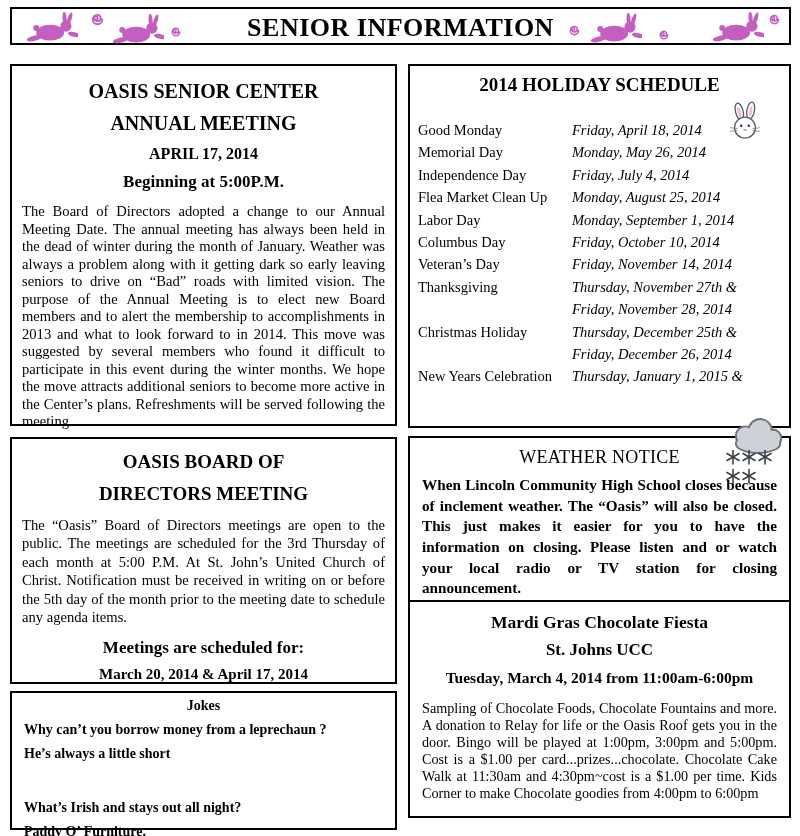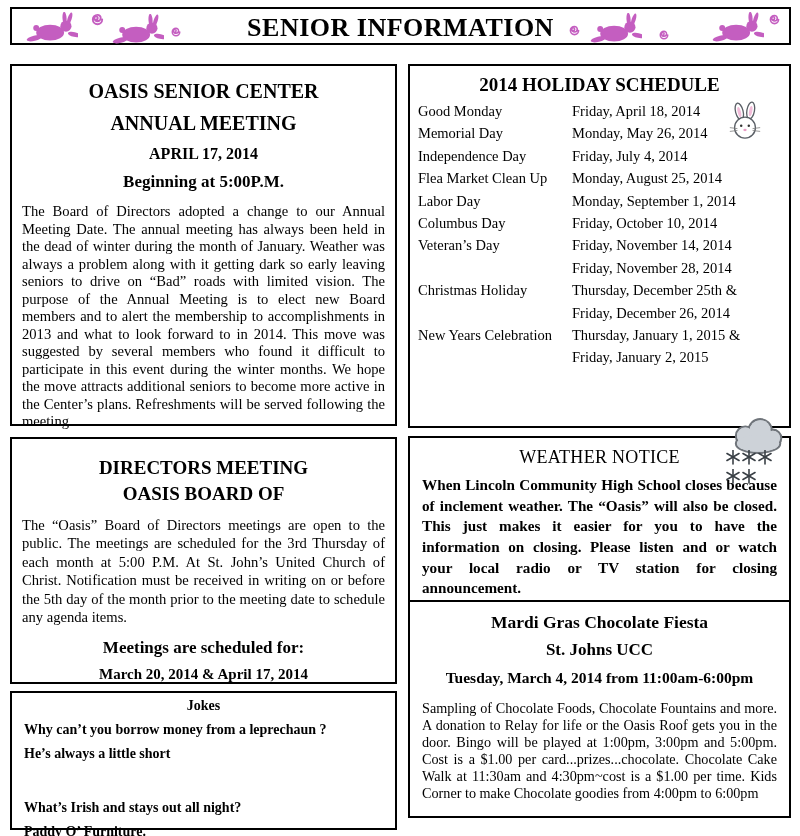--- a/index.html
+++ b/index.html
@@ -16,24 +16,24 @@
   
   #box-annual{left:10px;top:64px;width:387px;height:362px;padding:12px 10px 0;}
   .ctr{text-align:center;font-weight:bold;}
   .t-big{font-size:20px;line-height:26px;}
   .t-mid{font-size:16px;margin-top:9px;}
   .t-time{font-size:17px;margin-top:9px;}
   .body-text{font-size:14.6px;line-height:1.2;text-align:justify;margin:11px 0 0 0;}
 
   
   #box-holiday{left:408px;top:64px;width:383px;height:364px;padding:8px 8px 6px 8px;}
-  #box-holiday .h-title{font-size:19px;margin-bottom:4px;}
+  #box-holiday .h-title{font-size:19px;margin-bottom:23px;}
   .hrow{display:flex;line-height:22.4px;font-size:14.5px;}
   .hname{width:154px;flex:none;}
-  .hdate{flex:1;}
+  .hdate{flex:1;font-style:italic;}
   .bunny{position:absolute;top:34px;right:26px;}
 
   
   #box-board{left:10px;top:437px;width:387px;height:247px;padding:10px 10px 6px;}
   #box-board .t-big{font-size:19px;}
   #box-board .body-text{line-height:1.26;margin-top:9px;}
   .sched-label{font-size:17px;margin-top:12px;}
   .sched-dates{font-size:15px;margin-top:8px;}
 
   
@@ -185,44 +185,44 @@
       </div>
     <div class="hrow">
         <span class="hname">Columbus Day</span>
         <span class="hdate">Friday, October 10, 2014</span>
       </div>
     <div class="hrow">
         <span class="hname">Veteran’s Day</span>
         <span class="hdate">Friday, November 14, 2014</span>
       </div>
     <div class="hrow">
+        <span class="hname">Thanksgiving</span>
+        <span class="hdate">Thursday, November 27th &amp;</span>
+      </div>
+    <div class="hrow">
         <span class="hname"></span>
         <span class="hdate">Friday, November 28, 2014</span>
       </div>
     <div class="hrow">
         <span class="hname">Christmas Holiday</span>
         <span class="hdate">Thursday, December 25th &amp;</span>
       </div>
     <div class="hrow">
         <span class="hname"></span>
         <span class="hdate">Friday, December 26, 2014</span>
       </div>
     <div class="hrow">
         <span class="hname">New Years Celebration</span>
         <span class="hdate">Thursday, January 1, 2015 &amp;</span>
       </div>
-    <div class="hrow">
-        <span class="hname"></span>
-        <span class="hdate">Friday, January 2, 2015</span>
-      </div>
   </div>
 
   <div class="box" id="box-board">
+    <div class="ctr t-big">OASIS BOARD OF</div>
     <div class="ctr t-big" style="margin-top:6px">DIRECTORS MEETING</div>
-    <div class="ctr t-big">OASIS BOARD OF</div>
     <p class="body-text">The “Oasis” Board of Directors meetings are open to the public.  The meetings are scheduled for the 3rd Thursday of each month at 5:00 P.M.  At St. John’s United Church of Christ.  Notification must be received in writing on or before the 5th day of the month prior to the meeting date to schedule any agenda items.</p>
     <div class="ctr sched-label">Meetings are scheduled for:</div>
     <div class="ctr sched-dates">March 20, 2014 &amp; April 17, 2014</div>
   </div>
 
   <div class="box" id="box-weather">
     <svg class="cloud" width="56" height="38" viewBox="0 0 52 36">
         <use href="#cloud-shape"></use>
       </svg>
     <span class="flakes">

